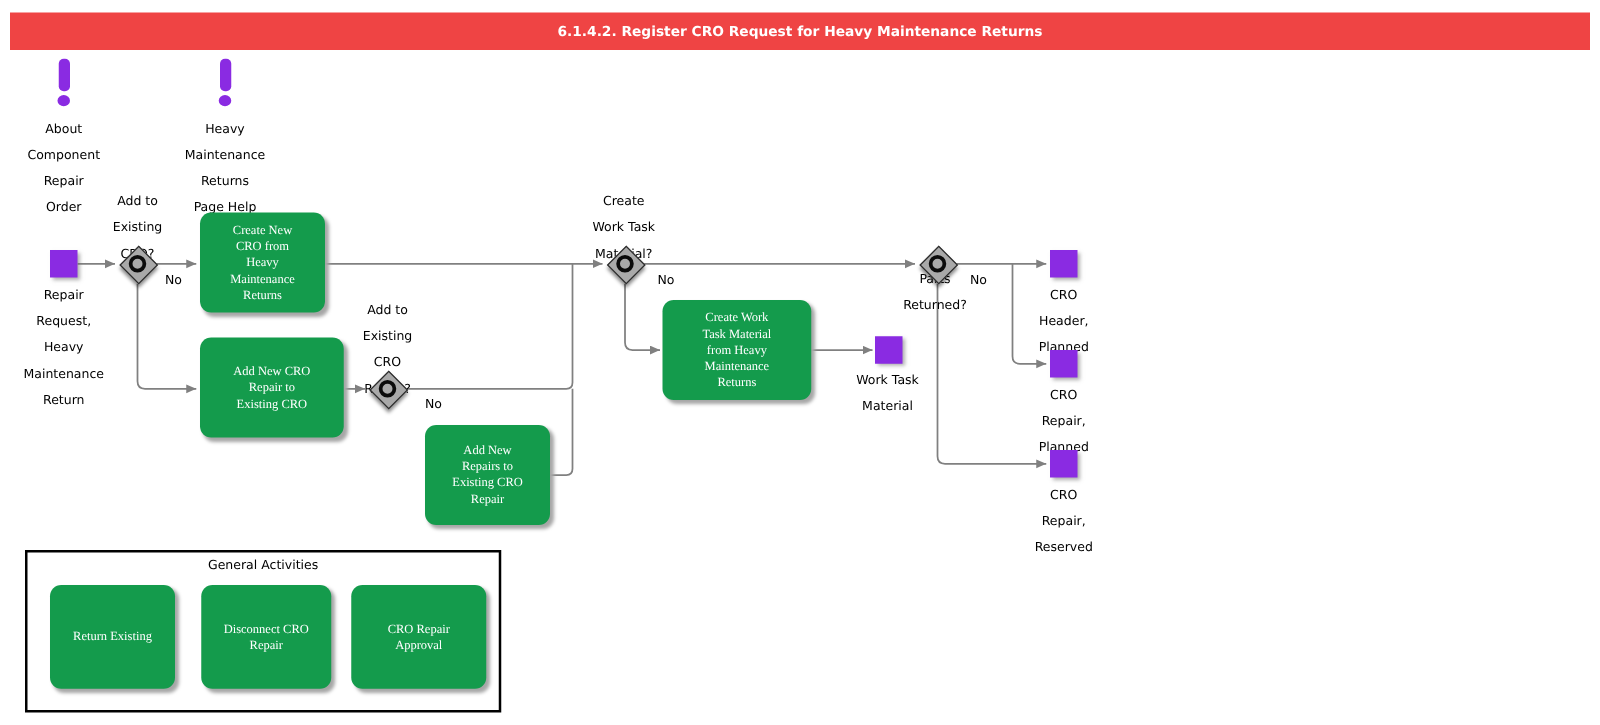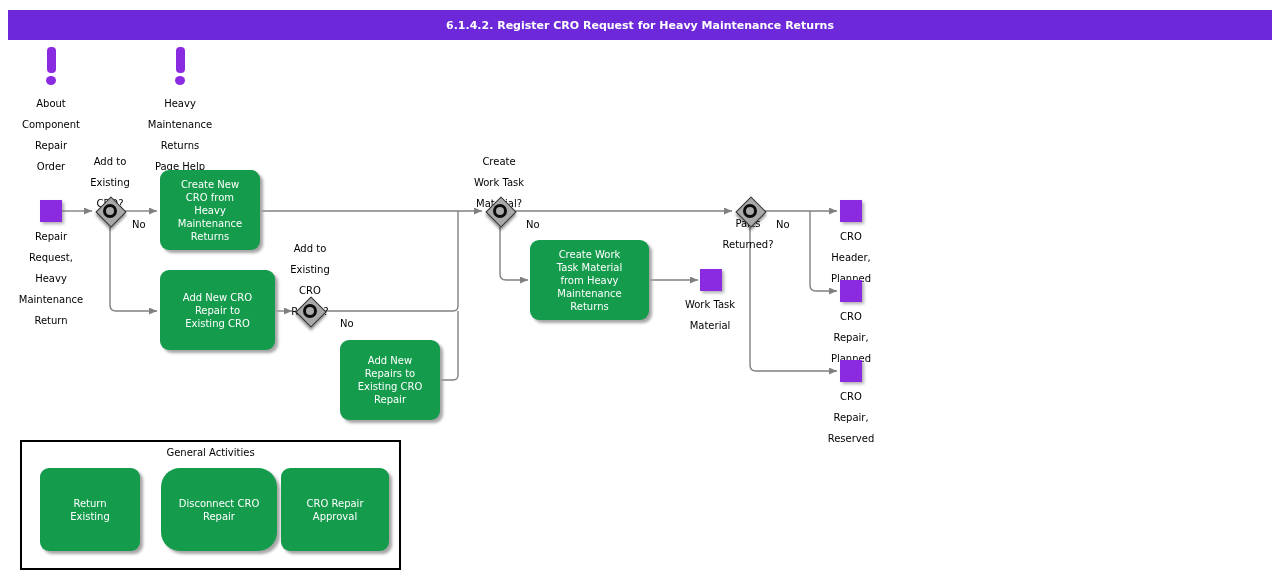--- a/index.html
+++ b/index.html
@@ -2,39 +2,40 @@
 <html><head>
 <meta charset="utf-8">
 <style>
   html,body{margin:0;padding:0;}
   body{
     width:1280px;height:580px;position:relative;overflow:hidden;
     background:#ffffff;font-family:"DejaVu Sans","Liberation Sans",sans-serif;
   }
   .titlebar{
     position:absolute;left:8px;top:10px;width:1264px;height:30px;
-    background:#6d28d9;color:#ffffff;font-size:11px;font-weight:bold;
+    background:#ef4444;color:#ffffff;font-size:11px;font-weight:bold;
     display:flex;align-items:center;justify-content:center;
   }
   svg.connectors{position:absolute;left:0;top:0;z-index:0;pointer-events:none;}
   .node,.lbl,.no,.dia,.sq,.act,.exc{position:absolute;}
   .lbl{
     color:#000;font-size:10px;line-height:21px;text-align:center;
     white-space:pre-line;z-index:2;
   }
   .no{color:#000;font-size:10px;z-index:2;margin-top:26px;}
   .sq{
     width:22px;height:22px;background:#8A2BE2;z-index:2;
     box-shadow:2px 2px 3px rgba(110,110,110,.55);
   }
   .act{
     background:#149B4C;color:#fff;border-radius:9px;font-size:10px;line-height:13px;
     display:flex;align-items:center;justify-content:center;text-align:center;
     white-space:pre-line;z-index:2;box-shadow:3px 3px 3px #a6a6a6;padding:14px;
     box-sizing:border-box;
+    font-family:Liberation Serif, serif;
   }
   .dia{width:30px;height:30px;z-index:3;}
   .dia .rot{
     position:absolute;left:4.5px;top:4.5px;width:20px;height:20px;
     background:#A9A9A9;border:1px solid #2b2b2b;transform:rotate(45deg);
     box-shadow:2px 2px 3px rgba(0,0,0,.45);
   }
   .dia .ring{
     position:absolute;left:8px;top:8px;width:8px;height:8px;
     border:3px solid #0b0b0b;border-radius:50%;
@@ -179,16 +180,16 @@
 
 <div class="sq" style="left:840px;top:360px;"></div>
 <div class="lbl" style="left:805px;top:386px;width:92px;">CRO
 Repair,
 Reserved</div>
 
 <div class="ga-panel"></div>
 <div class="ga-title">General Activities</div>
 
 <div class="act" style="left:40px;top:468px;width:100px;height:83px;">Return Existing</div>
-<div class="act" style="left:161px;top:468px;width:116px;height:83px;border-radius:19px;">Disconnect CRO
+<div class="act" style="left:161px;top:468px;width:104px;height:83px;">Disconnect CRO
 Repair</div>
 <div class="act" style="left:281px;top:468px;width:108px;height:83px;">CRO Repair
 Approval</div>
 
 </body></html>

